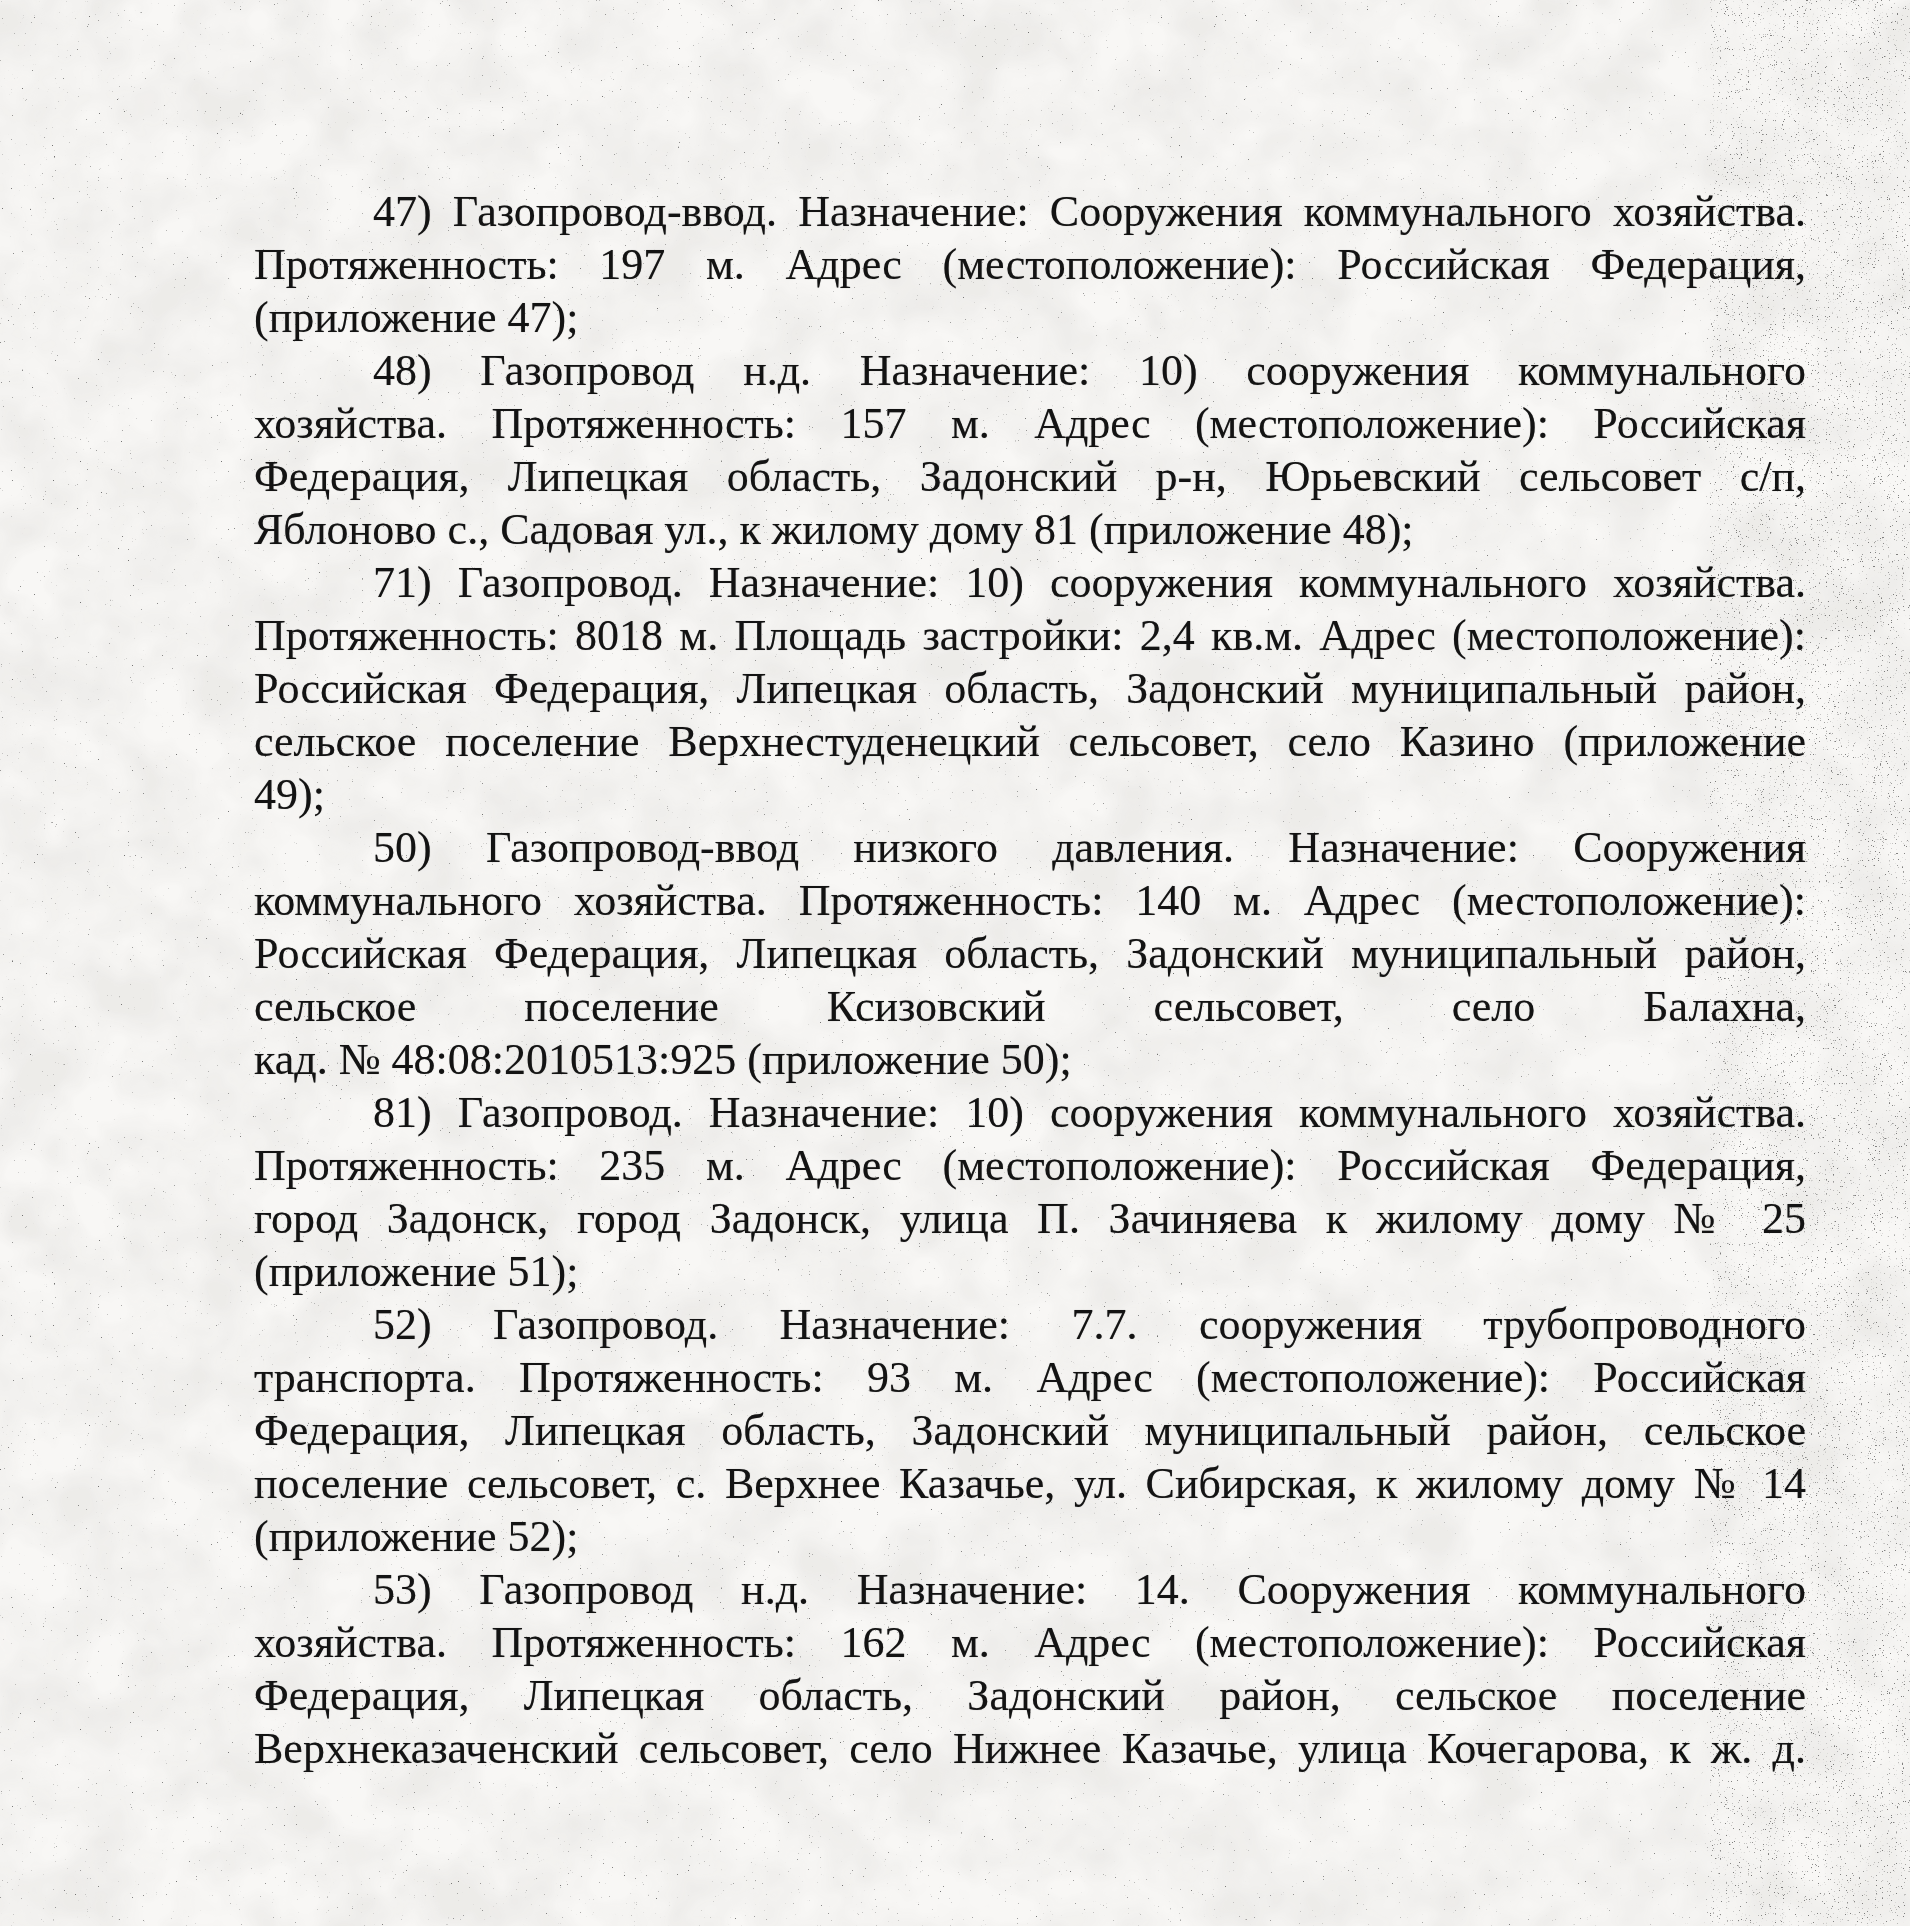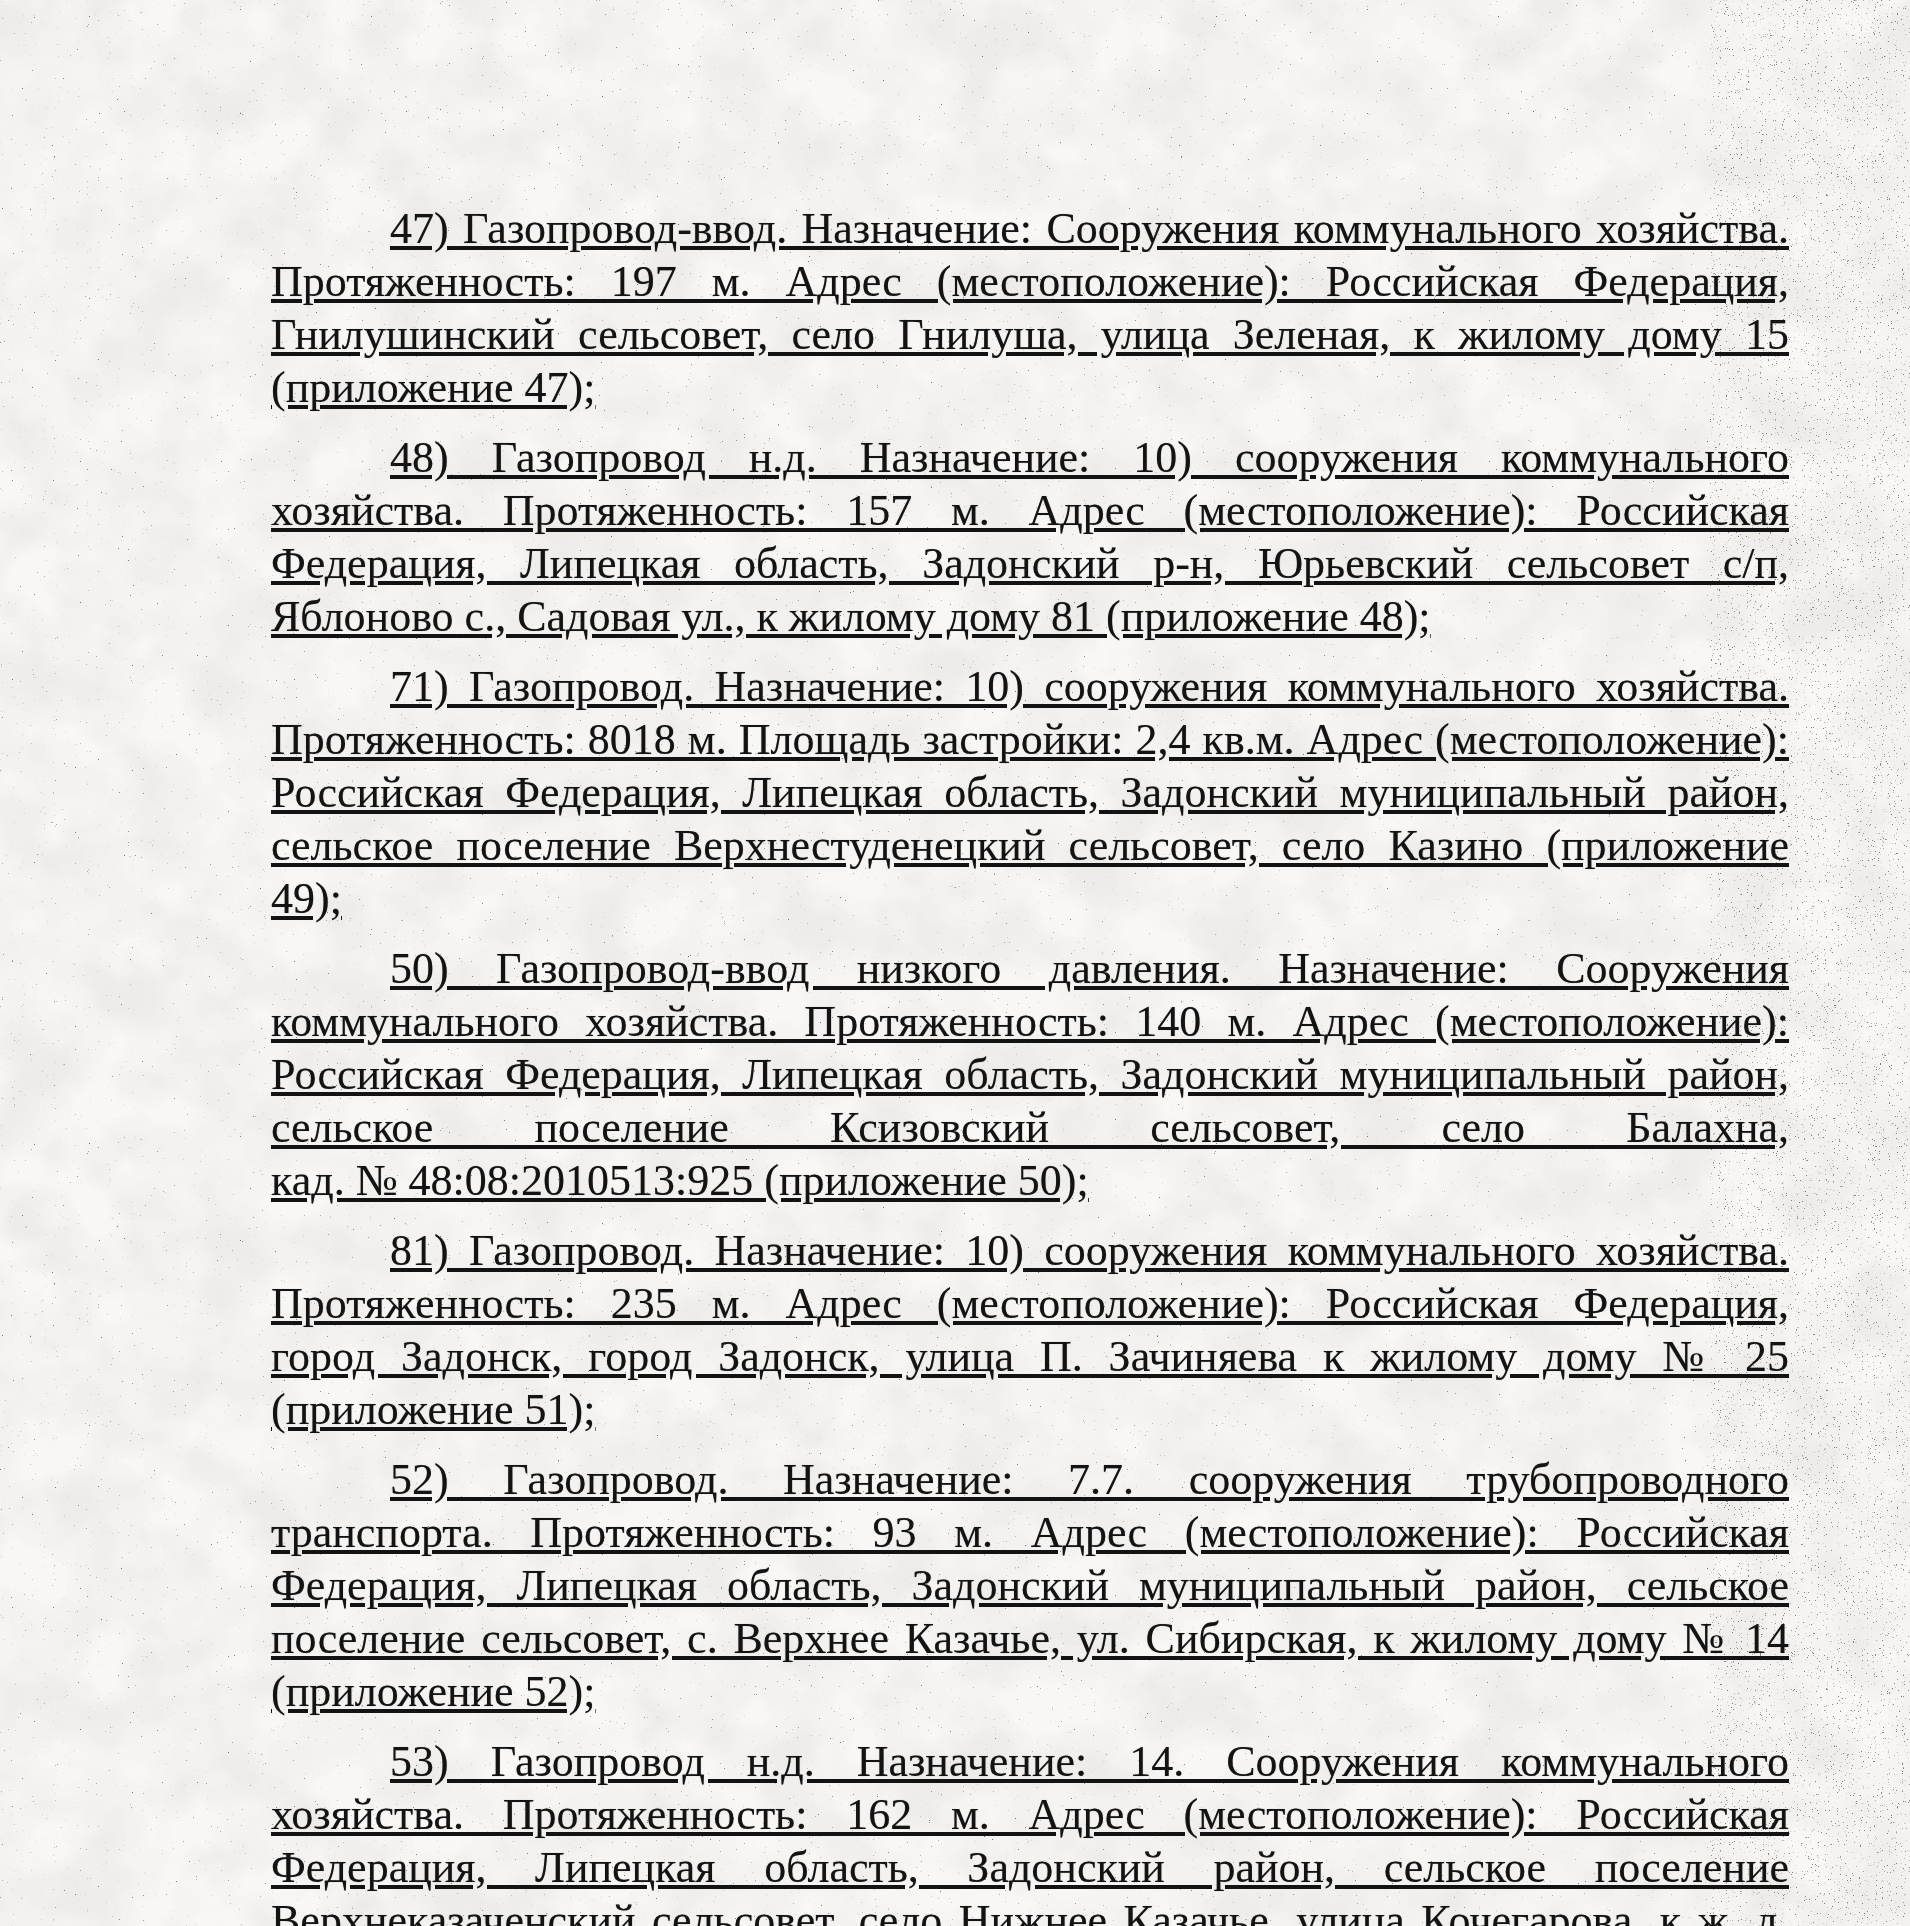--- a/index.html
+++ b/index.html
@@ -23,21 +23,21 @@
     position: absolute;
     left: 254px;
     top: 185px;
     width: 1552px;
     z-index: 2;
     color: var(--ink, #131313);
     font-size: 44px;
     line-height: 53px;
     text-shadow: 0 0 0.8px rgba(10,10,10,0.45);
   }
-  .para { margin: 17px; padding: 0; text-decoration: underline; }
+  .para { margin: 0; padding: 0; }
   .line {
     text-align: justify;
     text-align-last: justify;
   }
   .line.first { padding-left: 119px; }
   .line.final {
     text-align: center;
     text-align-last: left;
   }
 </style>
@@ -73,21 +73,20 @@
     <rect width="4960" height="7014" filter="url(#mottle)" opacity="0.055"></rect>
     <rect width="4960" height="7014" filter="url(#specks)" opacity="0.55"></rect>
     <rect x="4440" y="0" width="520" height="7014" filter="url(#specks-dense)" opacity="0.5"></rect>
     <rect x="60" y="6540" width="4840" height="280" filter="url(#specks-dense)" opacity="0.3"></rect>
   </svg>
 
   <div class="text-block" id="text-block">
       <div class="para">
         <div class="line first">47) Газопровод-ввод. Назначение: Сооружения коммунального хозяйства.</div>
         <div class="line">Протяженность: 197 м. Адрес (местоположение): Российская Федерация,</div>
-        <div class="line">Гнилушинский сельсовет, село Гнилуша, улица Зеленая, к жилому дому 15</div>
         <div class="line final">(приложение 47);</div>
       </div>
       <div class="para">
         <div class="line first">48) Газопровод н.д. Назначение: 10) сооружения коммунального</div>
         <div class="line">хозяйства. Протяженность: 157 м. Адрес (местоположение): Российская</div>
         <div class="line">Федерация, Липецкая область, Задонский р-н, Юрьевский сельсовет с/п,</div>
         <div class="line final">Яблоново с., Садовая ул., к жилому дому 81 (приложение 48);</div>
       </div>
       <div class="para">
         <div class="line first">71) Газопровод. Назначение: 10) сооружения коммунального хозяйства.</div>

